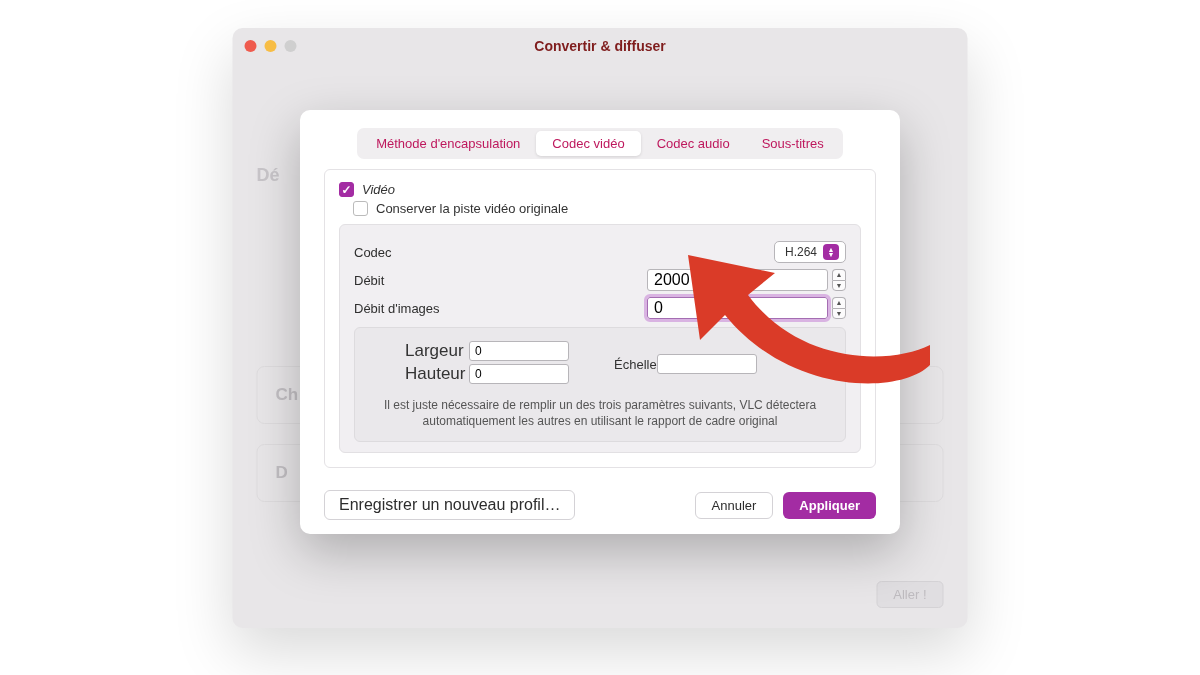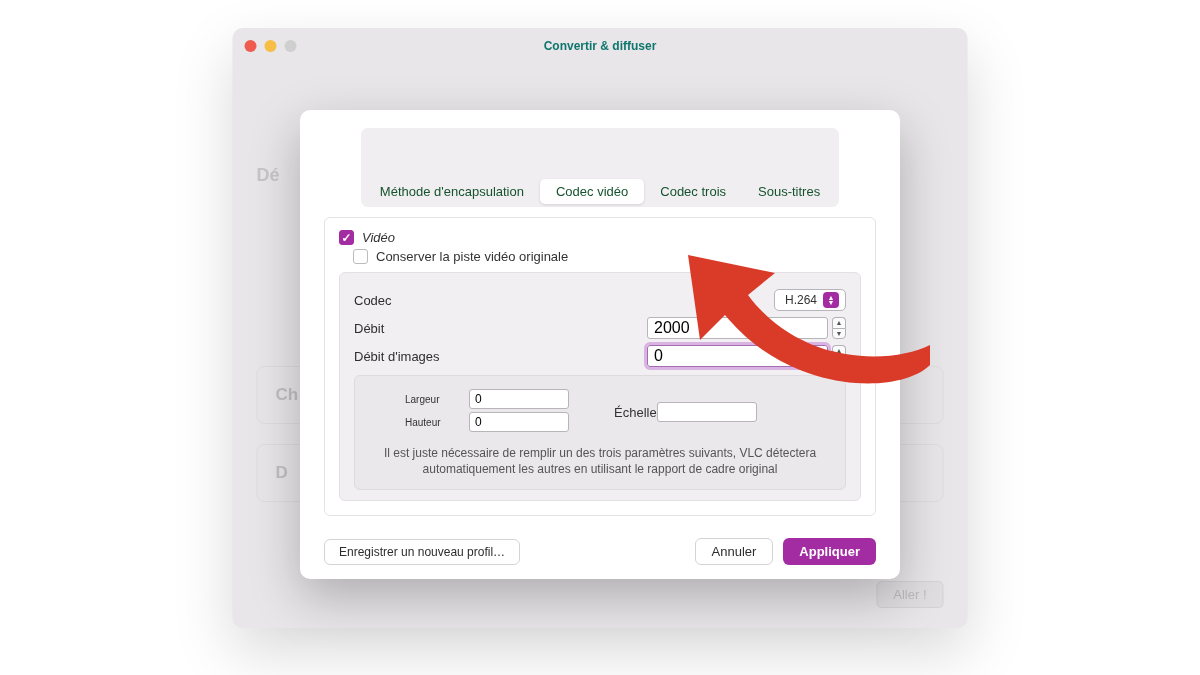--- a/index.html
+++ b/index.html
@@ -21,21 +21,21 @@
       height: 36px; display: flex; align-items: center; padding: 0 12px;
       position: relative;
     }
     .traffic { display: flex; gap: 8px; }
     .tl { width: 12px; height: 12px; border-radius: 50%; }
     .tl.close { background: #ef5b4e; }
     .tl.min { background: #f7bd45; }
     .tl.max { background: #cfcfcf; }
     .win-title {
       position: absolute; left: 0; right: 0; text-align: center;
-      font-weight: 600; color: #0f766e; font-size: 12px;
+      font-weight: 600; color: #7f1d1d; font-size: 14px;
     }
     .bg-content {
       margin: 12px 24px 0; color: #c8c5c9; font-weight: 600; font-size: 18px;
     }
     .bg-section {
       margin: 20px 24px 0; border: 1px solid #dedcde; border-radius: 8px;
       padding: 18px; height: 58px; color: #c2bfc3; font-weight: 600; font-size: 17px;
     }
     .go-btn {
       position: absolute; right: 24px; bottom: 20px;
@@ -49,21 +49,21 @@
       border-radius: 10px;
       box-shadow: 0 18px 50px rgba(0,0,0,0.25);
       padding-bottom: 14px;
     }
     .tabs {
       display: flex; justify-content: center; gap: 0;
       margin: 18px auto 10px; background: #f0eef0; border-radius: 7px;
       width: fit-content; padding: 3px; font-size: 13px;
     }
     .tab {
-      padding: 5px 16px; color: #14532d; cursor: pointer; border-radius: 5px; margin-top: 48px;
+      padding: 5px 16px; color: #be185d; cursor: pointer; border-radius: 5px;
     }
     .tab.active {
       background: #ffffff; box-shadow: 0 1px 3px rgba(0,0,0,0.12);
       font-weight: 500;
     }
     .body {
       margin: 8px 24px 16px;
       border: 1px solid #e4e2e5; border-radius: 6px; padding: 10px 14px 14px;
       font-size: 13px; color: #333;
     }
@@ -112,37 +112,37 @@
     }
     .step-btn:first-child { border-radius: 4px 4px 0 0; border-bottom: none; }
     .step-btn:last-child { border-radius: 0 0 4px 4px; }
 
     .res-panel {
       background: #eae8eb; border: 1px solid #dddbde; border-radius: 6px;
       padding: 10px 14px 12px; margin: 8px 0 6px; position: relative;
     }
     .res-grid { display: grid; grid-template-columns: 1fr 1fr; column-gap: 28px; }
     .small-row { display: flex; align-items: center; gap: 8px; margin: 3px 0 3px 36px; }
-    .small-label { width: 56px; font-size: 10px; }
+    .small-label { width: 56px; font-size: 17px; }
     .small-input {
       width: 100px; height: 20px; border: 1px solid #b7b5b9; border-radius: 3px;
       padding: 1px 5px; font-size: 12px; background: #fff;
     }
     .echelle { display: flex; align-items: center; margin-top: 3px; }
     .hint {
       text-align: center; color: #555; font-size: 12px; margin-top: 10px;
       line-height: 1.35; padding: 0 12px;
     }
 
     .footer {
       display: flex; align-items: center; padding: 6px 24px 0;
     }
     .profile-btn {
       background: #fff; border: 1px solid #d4d2d6; border-radius: 6px;
-      padding: 5px 14px; font-size: 12px; color: #2d2d2d;
+      padding: 5px 14px; font-size: 16px; color: #2d2d2d;
     }
     .spacer { flex: 1; }
     .cancel-btn {
       background: #fff; border: 1px solid #d4d2d6; border-radius: 6px;
       padding: 5px 16px; font-size: 13px; color: #2d2d2d; margin-right: 10px;
     }
     .apply-btn {
       background: #a32ca3; color: #fff; border: none; border-radius: 6px;
       padding: 6px 16px; font-size: 13px; font-weight: 600;
     }
@@ -168,21 +168,21 @@
   <div class="bg-content" style="margin-top:30px;">Dé</div>
   <div class="bg-section" style="margin-top:180px;">Ch</div>
   <div class="bg-section">D</div>
   <div class="go-btn">Aller !</div>
 </div>
 
 <div class="modal">
   <div class="tabs">
     <div class="tab">Méthode d'encapsulation</div>
     <div class="tab active">Codec vidéo</div>
-    <div class="tab">Codec trois</div>
+    <div class="tab">Codec audio</div>
     <div class="tab">Sous-titres</div>
   </div>
 
   <div class="body">
     <div class="cb-row">
       <span class="cb checked"></span>
       <span style="font-weight:500;font-style:italic;">Vidéo</span>
     </div>
     <div class="cb-row" style="margin-left:14px;">
       <span class="cb"></span>

